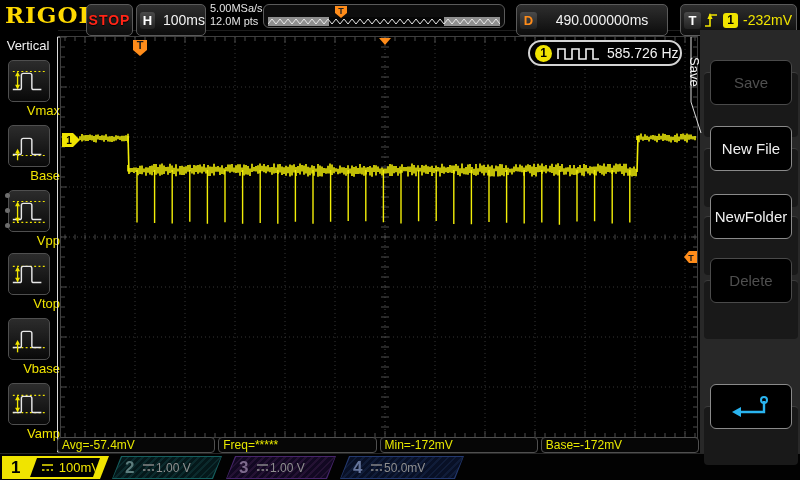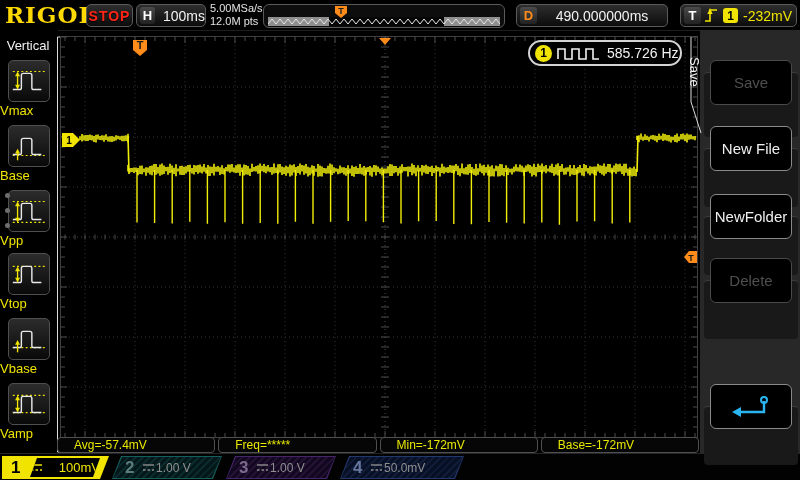--- a/index.html
+++ b/index.html
@@ -4,21 +4,21 @@
 <style>
   html,body{margin:0;padding:0;background:#111;}
   .screen{position:relative;width:800px;height:480px;background:#000;overflow:hidden;
           font-family:"Liberation Sans",sans-serif;-webkit-font-smoothing:antialiased;}
   .abs{position:absolute;}
 
   
   .topbar{position:absolute;left:0;top:0;width:800px;height:30px;background:#000;border-bottom:1px solid #1e1e1e;}
   .logo{position:absolute;left:5px;top:1px;font-family:"DejaVu Serif",serif;font-weight:bold;
         font-size:23px;color:#ffd900;letter-spacing:1px;}
-  .widget{position:absolute;top:4px;height:23px;background:linear-gradient(#2e2e2e,#0c0c0c);
+  .widget{position:absolute;top:4px;height:32px;background:linear-gradient(#2e2e2e,#0c0c0c);
           border:1px solid #5a5a5a;border-radius:5px;display:flex;align-items:center;box-sizing:border-box;}
   .stopw{left:86px;width:47px;justify-content:center;}
   .stoptxt{color:#ff2517;font-weight:bold;font-size:14px;letter-spacing:1px;text-shadow:0 1px 1px #000;}
   .chip{display:inline-flex;align-items:center;justify-content:center;width:17px;height:17px;margin-left:3px;
         background:linear-gradient(#4a4a4a,#222);border-radius:3px;color:#fff;font-weight:bold;font-size:13px;}
   .hw{left:136px;width:70px;}
   .hval{color:#f2f2f2;font-size:14px;margin-left:8px;}
   .acq{position:absolute;left:210px;top:2px;color:#e4e4e4;font-size:11px;line-height:13px;}
   .dw{left:516px;width:152px;}
   .dchip{color:#ff8c1a;}
@@ -33,21 +33,21 @@
            border:1px solid #5a5a5a;border-radius:6px;box-sizing:border-box;}
   .pstrip{position:absolute;left:4px;top:12px;width:232px;height:9px;background:#8f8f8f;}
   .pwin{position:absolute;left:61px;top:0px;width:115px;height:9px;background:#060606;}
   .pT{position:absolute;left:70px;top:0px;}
 
   
   .lbar{position:absolute;left:0;top:30px;width:58px;height:423px;background:#000;}
   .ltitle{position:absolute;left:0;top:8px;width:56px;text-align:center;color:#f2f2f2;font-size:13px;}
   .vbtn{position:absolute;left:8px;width:42px;height:42px;background:linear-gradient(#2c2c2c,#090909);
         border:1px solid #4f4f4f;border-radius:5px;box-sizing:border-box;}
-  .vlab{position:absolute;left:0;width:52px;text-align:left;color:#f0e400;font-size:13px;}
+  .vlab{position:absolute;left:8px;width:52px;text-align:right;color:#f0e400;font-size:13px;}
   .pgdot{position:absolute;left:5px;width:5px;height:5px;border-radius:50%;background:#6e6e6e;}
 
   
   .gratsvg{position:absolute;left:60px;top:36px;}
 
   
   .freq{position:absolute;left:528px;top:40px;width:154px;height:26px;background:#000;
         border:2px solid #d4d4d4;border-radius:14px;display:flex;align-items:center;box-sizing:border-box;z-index:6;}
   .fch{display:inline-flex;align-items:center;justify-content:center;width:17px;height:17px;margin-left:5px;
        background:#f0e400;border-radius:50%;color:#000;font-weight:bold;font-size:12px;}
@@ -59,31 +59,31 @@
         writing-mode:vertical-rl;text-align:center;z-index:5;}
   .rtabline{position:absolute;left:683px;top:30px;z-index:4;}
   .slot{position:absolute;left:704px;width:94px;background:#191919;border-top:1px solid #3c3c3c;border-radius:4px;z-index:5;}
   .rbtn{position:absolute;left:710px;width:82px;height:45px;background:#000;border:1px solid #8a8a8a;border-radius:6px;
         color:#f0f0f0;font-size:15px;display:flex;align-items:center;justify-content:center;box-sizing:border-box;z-index:6;}
   .rbtn.disabled{border-color:#4a4a4a;color:#4f4f4f;}
 
   
   .meas{position:absolute;left:57px;top:437px;width:642px;height:16px;display:flex;gap:3px;}
   .mbox{flex:1;background:#060606;border:1px solid #4f4f4f;border-radius:4px;color:#e8e800;
-        font-size:12px;line-height:14px;padding-left:16px;overflow:hidden;white-space:nowrap;box-sizing:border-box;}
+        font-size:12px;line-height:14px;padding-left:4px;overflow:hidden;white-space:nowrap;box-sizing:border-box;}
 
   
   .chbar{position:absolute;left:0;top:453px;width:800px;height:27px;background:#020202;border-top:1px solid #262626;}
   .par{clip-path:polygon(9px 0,100% 0,calc(100% - 9px) 100%,0 100%);}
   .ch1{position:absolute;left:2px;top:2px;width:107px;height:23px;background:#f0e400;
        clip-path:polygon(0 0,100% 0,calc(100% - 9px) 100%,0 100%);}
   .ch1num{position:absolute;left:9px;top:2px;color:#000;font-weight:bold;font-size:17px;}
   .ch1inner{position:absolute;left:28px;top:2px;width:70px;height:19px;background:#000;
             clip-path:polygon(7px 0,100% 0,calc(100% - 7px) 100%,0 100%);
-            display:flex;align-items:center;justify-content:space-between;gap:5px;}
+            display:flex;align-items:center;justify-content:flex-end;gap:5px;}
   .ch1val{color:#f0e400;font-size:13px;}
   .chx{position:absolute;top:2px;height:23px;}
   .chxb{position:absolute;left:0;top:0;width:100%;height:100%;}
   .chxi{position:absolute;left:1px;top:1px;right:1px;bottom:1px;}
   .chnum{position:absolute;left:13px;top:2px;font-weight:bold;font-size:17px;}
   .chval{position:absolute;left:44px;top:5px;font-size:12px;color:#8f8f8f;}
   .cpl{position:absolute;left:30px;top:7px;}
 </style>
 </head>
 <body>

